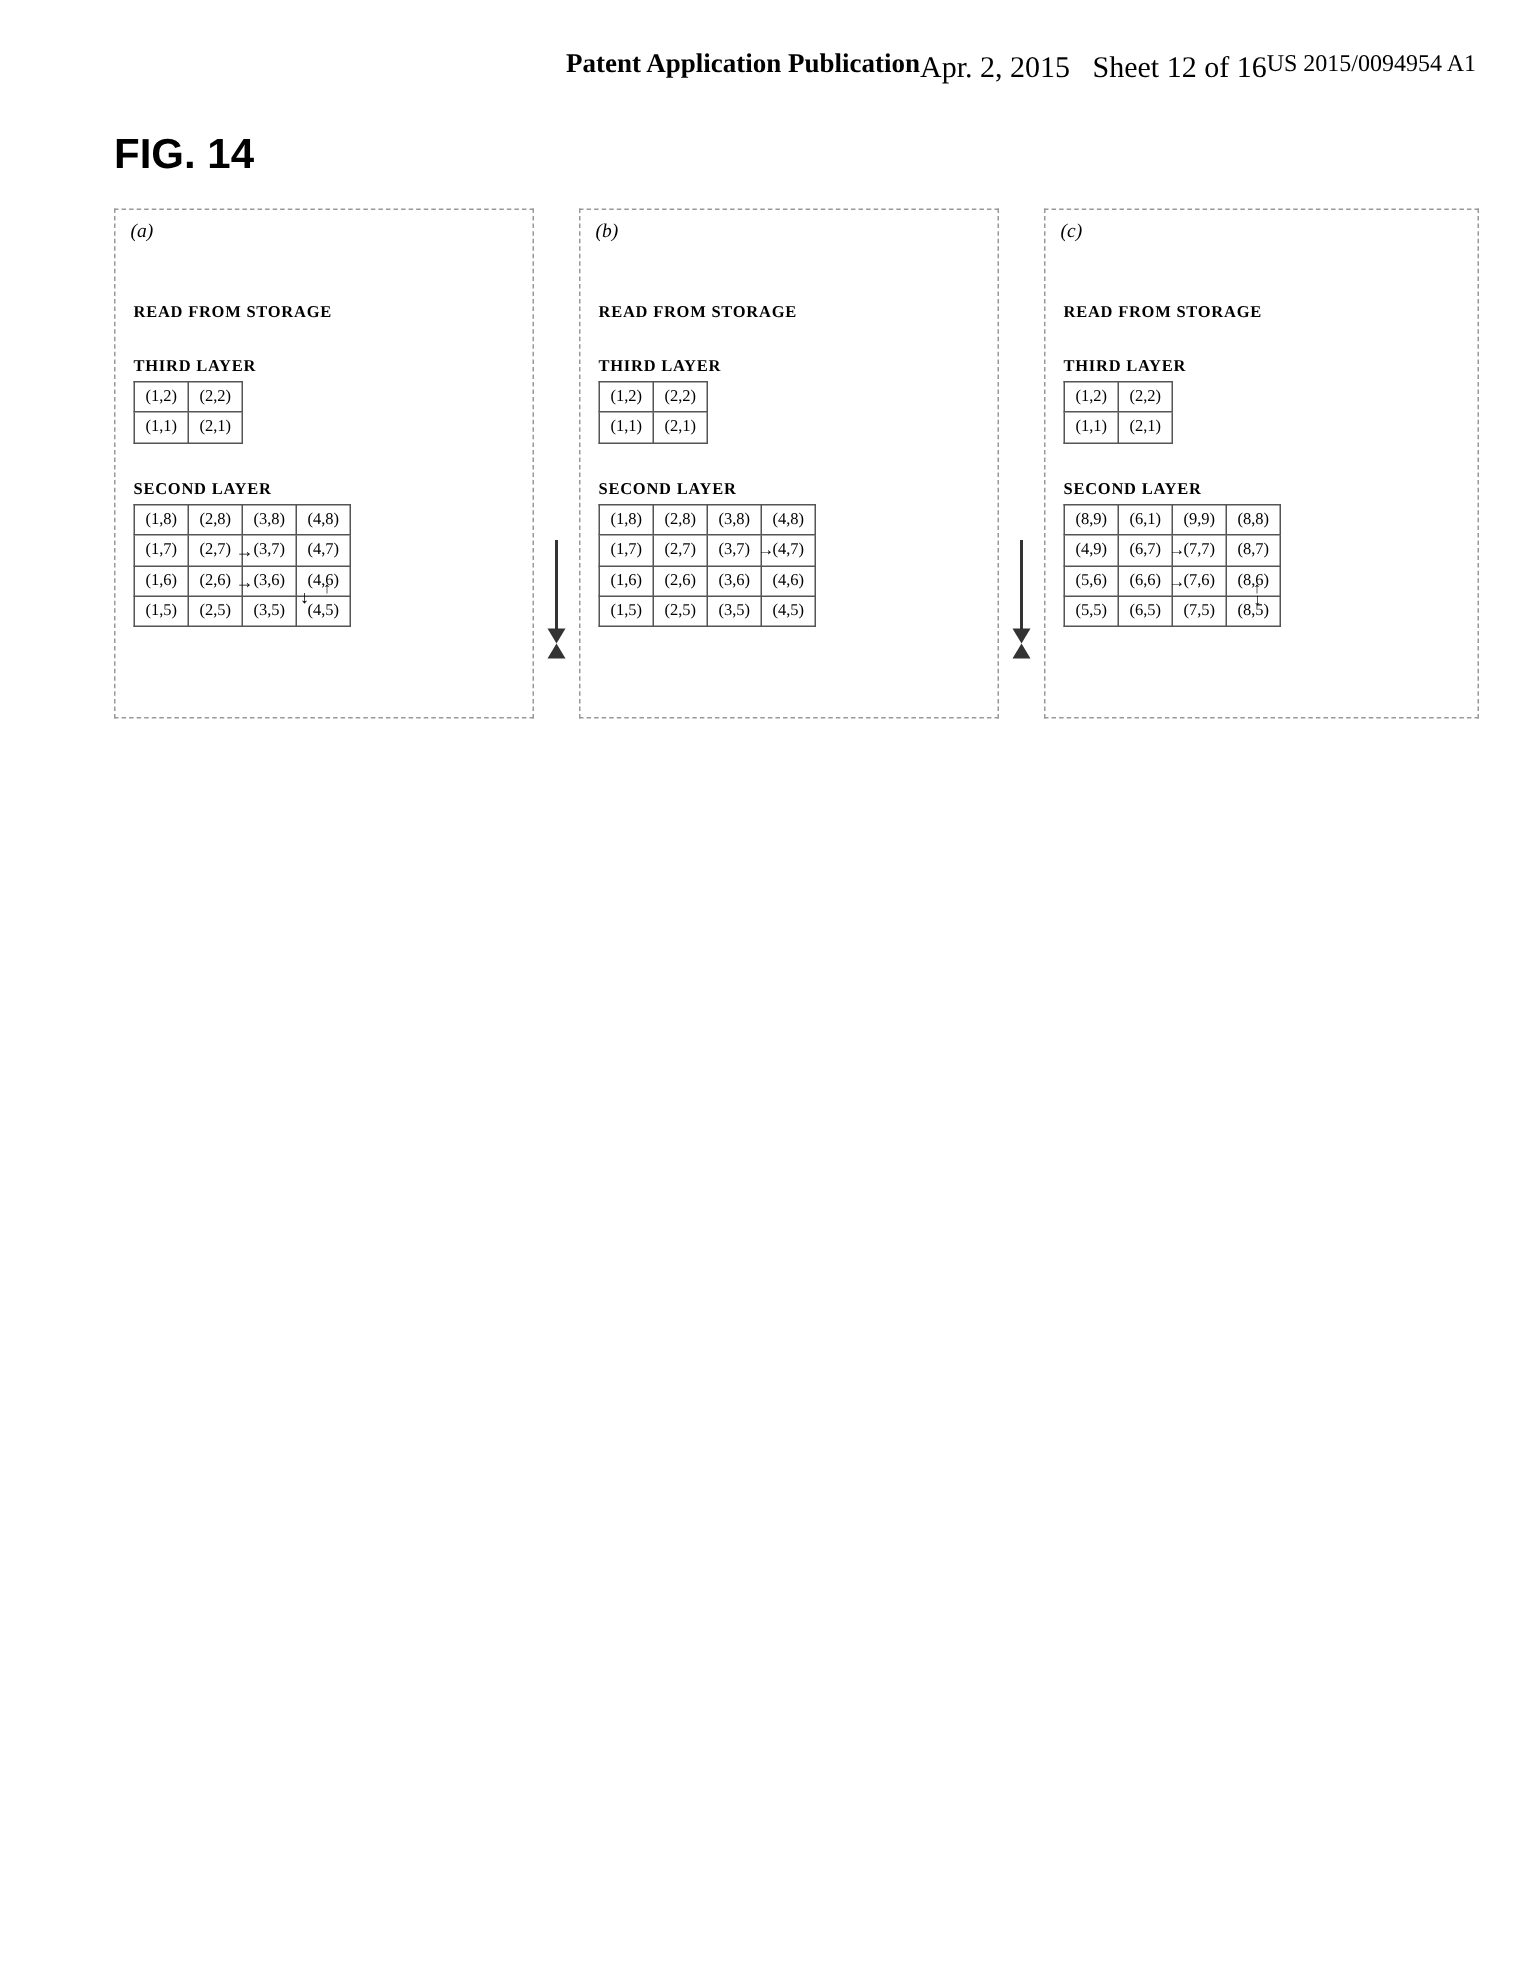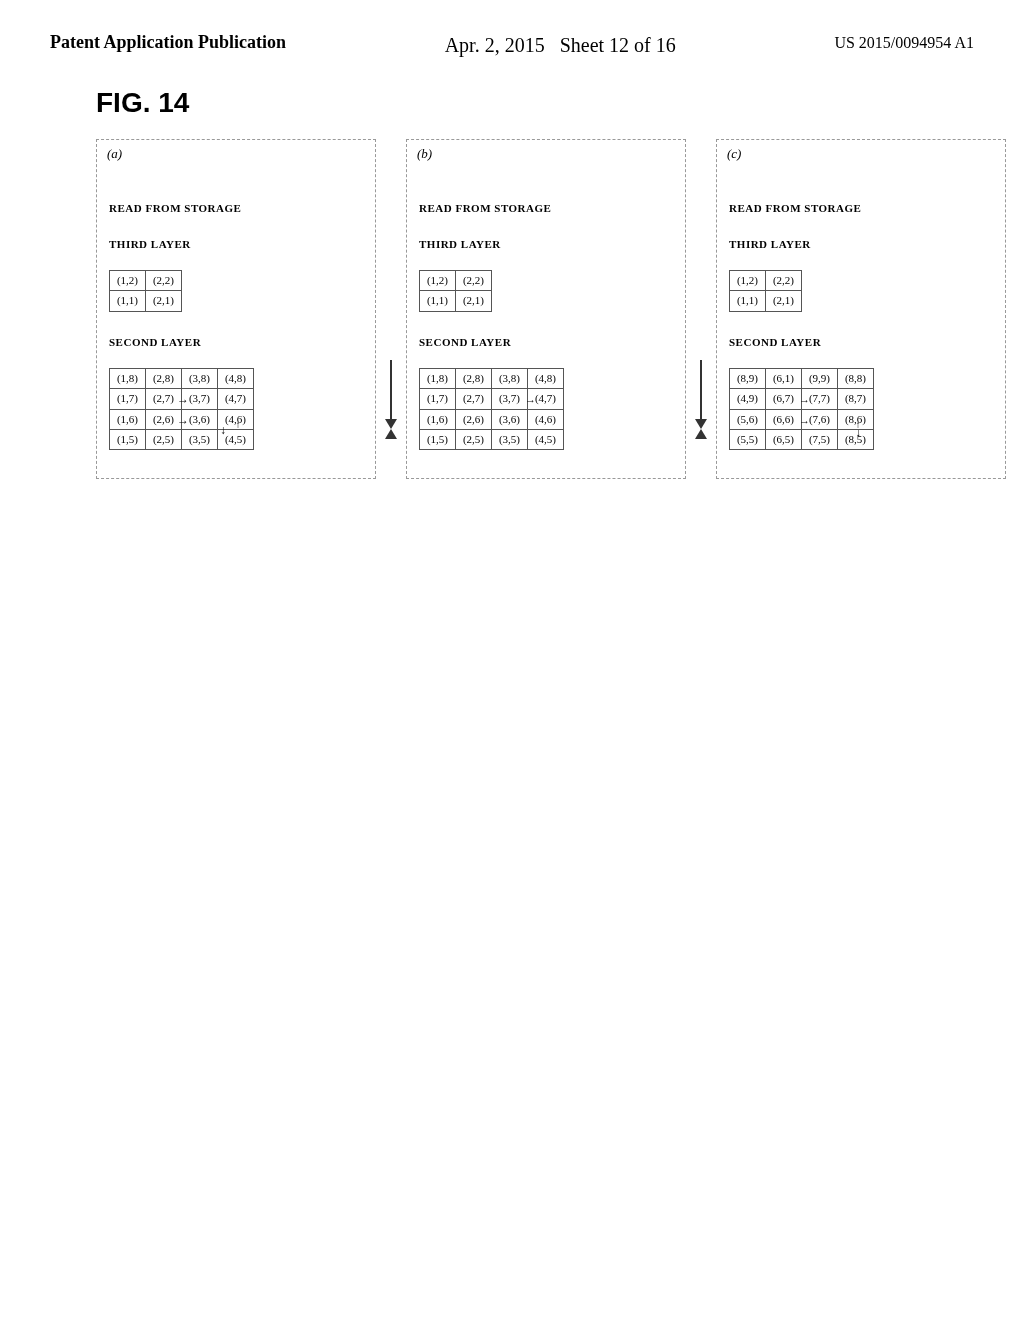--- a/index.html
+++ b/index.html
@@ -8,25 +8,24 @@
       font-family: 'Times New Roman', Times, serif;
       width: 1024px;
       min-height: 1320px;
       position: relative;
       overflow: hidden;
     }
 
     
     .header {
       display: flex;
-      justify-content: space-between;
+      justify-content: flex-end;
       align-items: flex-start;
-      padding: 30px 50px 10px 50px;
+      padding: 30px 40px 10px 50px;
       border-bottom: none;
-      gap: 38px;
     }
     .header-left {
       font-size: 18px;
       font-weight: bold;
       line-height: 1.4;
       max-width: 380px;
     }
     .header-center {
       font-size: 20px;
       text-align: center;
@@ -36,21 +35,21 @@
       font-size: 16px;
       text-align: right;
       padding-top: 4px;
     }
 
     
     .main-content {
       display: flex;
       flex-direction: column;
       align-items: flex-start;
-      padding: 20px 30px 20px 96px;
+      padding: 20px 30px 20px 76px;
     }
 
     
     .fig-label {
       font-size: 28px;
       font-weight: bold;
       margin-bottom: 20px;
       font-family: Arial, sans-serif;
     }
 
@@ -73,21 +72,21 @@
       font-size: 11px;
       font-weight: bold;
       margin-bottom: 4px;
       letter-spacing: 0.5px;
       margin-top: 24px;
     }
 
     
     .data-table {
       border-collapse: collapse;
-      margin-top: 20px;
+      margin-top: 4px;
     }
     .data-table td {
       border: 1px solid #555;
       padding: 2px 5px;
       font-size: 11px;
       text-align: center;
       min-width: 36px;
       min-height: 20px;
       line-height: 1.4;
     }

